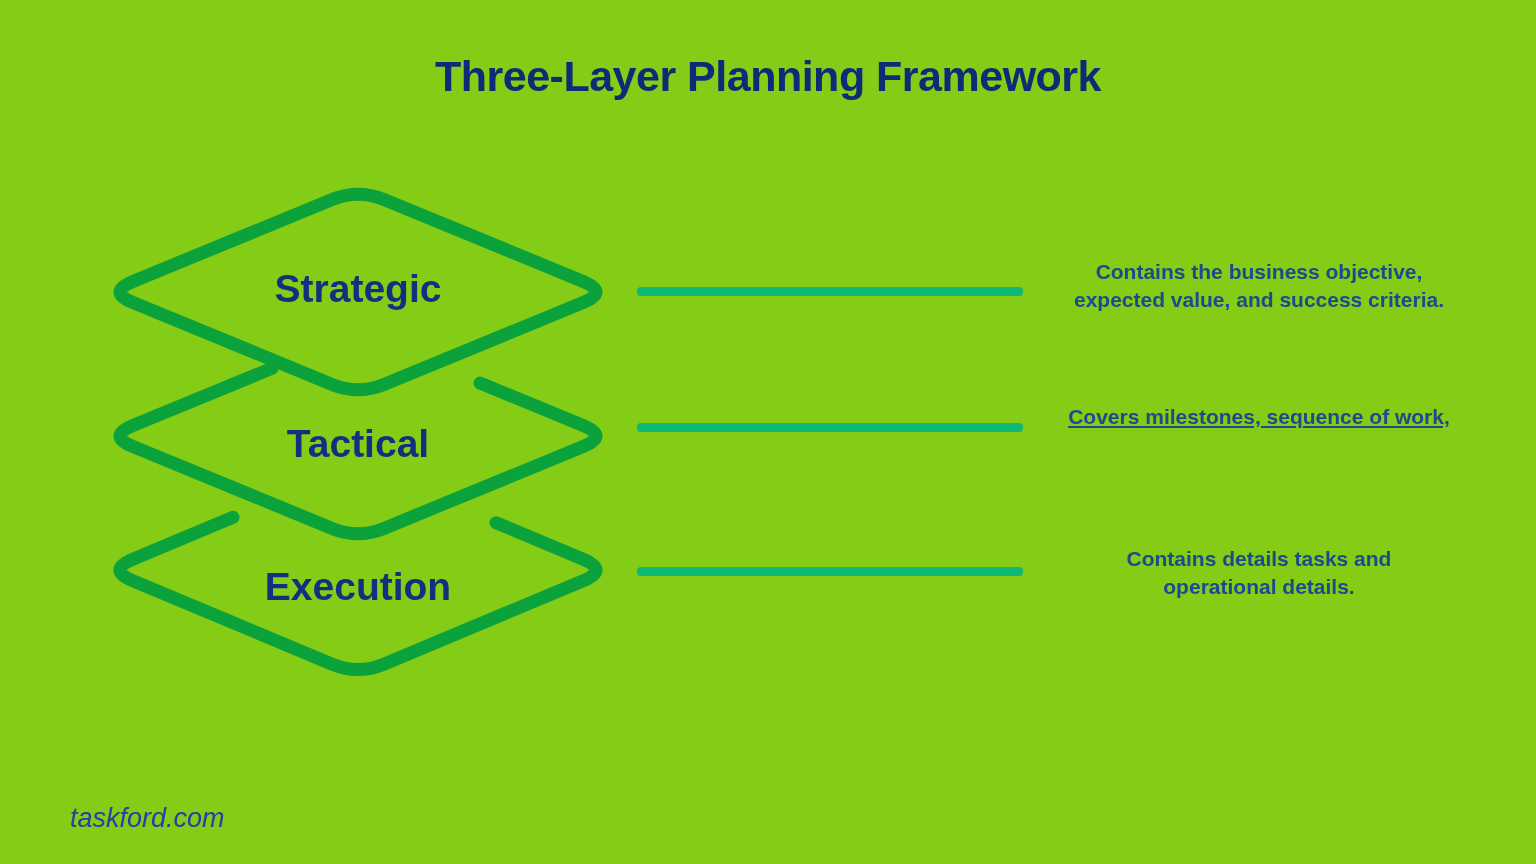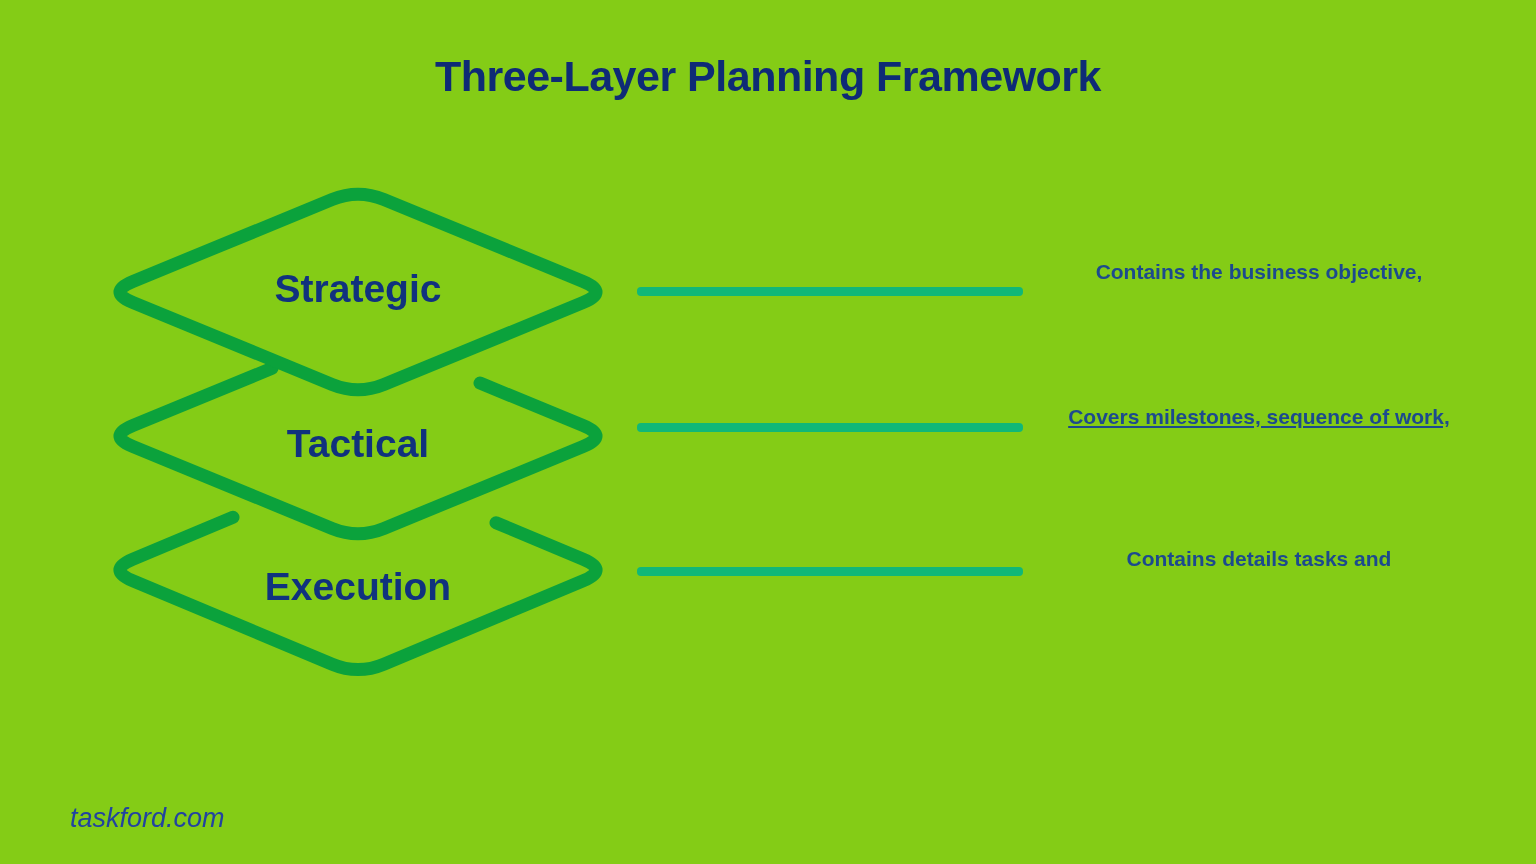--- a/index.html
+++ b/index.html
@@ -99,23 +99,25 @@
   <div class="layer-label label-strategic">Strategic</div>
   <div class="layer-label label-tactical">Tactical</div>
   <div class="layer-label label-execution">Execution</div>
 
   <div class="connector connector-1"></div>
   <div class="connector connector-2"></div>
   <div class="connector connector-3"></div>
 
   <div class="description description-1">
     <div>Contains the business objective,</div>
+    <div>expected value, and success criteria.</div>
   </div>
   <div class="description description-2">
     <div>Covers milestones, sequence of work,</div>
   </div>
   <div class="description description-3">
     <div>Contains details tasks and</div>
+    <div>operational details.</div>
   </div>
 
   <a class="footer-link">taskford.com</a>
 
 </div>
 
 </body></html>

